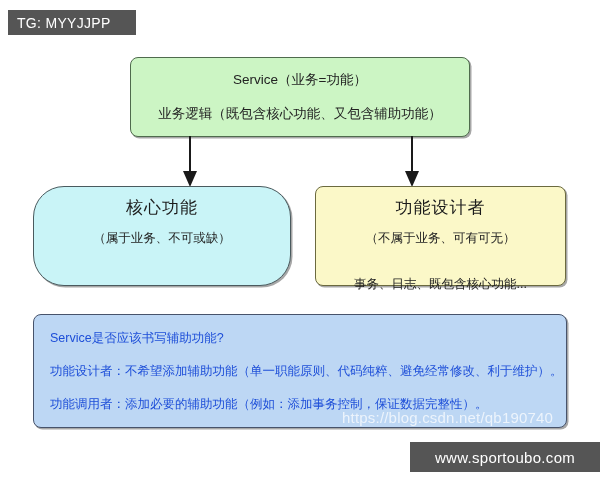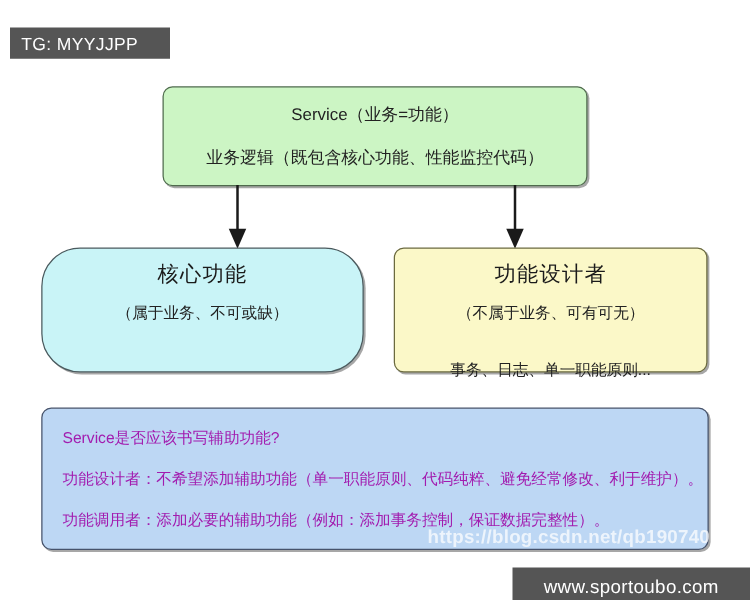--- a/index.html
+++ b/index.html
@@ -10,21 +10,21 @@
     width: 600px;
     height: 480px;
     background: #ffffff;
     font-family: "Liberation Sans", "DejaVu Sans", sans-serif;
     position: relative;
     overflow: hidden;
   }
 
   #stage {
     position: absolute;
-    left: 0; top: 12px;
+    left: 0; top: 0;
     width: 600px;
     height: 376px;
   }
 
   
   .tag-badge {
     position: absolute;
     background: #555555;
     color: #ffffff;
     font-size: 14px;
@@ -121,21 +121,21 @@
     height: 114px;
     background: #bdd7f4;
     border-color: #47536b;
     align-items: flex-start;
     justify-content: center;
     padding-left: 16px;
     gap: 16px;
   }
   #box-note .note-line {
     font-size: 12.5px;
-    color: #a21caf;
+    color: #1d4ed8;
     text-align: right;
     white-space: nowrap;
   }
 
   
   .arrow {
     position: absolute;
   }
   #arrow-left  { left: 178px; top: 136px; }
   #arrow-right { left: 400px; top: 136px; }
@@ -143,33 +143,32 @@
   
   #blog-watermark {
     position: absolute;
     left: 342px;
     top: 409px;
     font-size: 15px;
     color: rgba(255,255,255,0.72);
     letter-spacing: 0.2px;
     white-space: nowrap;
     pointer-events: none;
-    font-weight: bold;
   }
 </style>
 </head>
 <body>
 
 <div id="stage">
 
   <div id="tag-top" class="tag-badge">TG: MYYJJPP</div>
 
   <div id="box-service" class="dbox">
     <div class="line1">Service（业务=功能）</div>
-    <div class="line2">业务逻辑（既包含核心功能、性能监控代码）</div>
+    <div class="line2">业务逻辑（既包含核心功能、又包含辅助功能）</div>
   </div>
 
   <div id="arrow-left" class="arrow">
     <svg width="24" height="52" viewBox="0 0 24 52" xmlns="http://www.w3.org/2000/svg">
       <line x1="12" y1="0" x2="12" y2="40" stroke="#1a1a1a" stroke-width="2"></line>
       <polygon points="12,51 5,35 19,35" fill="#1a1a1a"></polygon>
     </svg>
   </div>
 
   <div id="arrow-right" class="arrow">
@@ -180,21 +179,21 @@
   </div>
 
   <div id="box-core" class="dbox">
     <div class="box-title">核心功能</div>
     <div class="box-sub">（属于业务、不可或缺）</div>
   </div>
 
   <div id="box-aux" class="dbox">
     <div class="box-title">功能设计者</div>
     <div class="box-sub">（不属于业务、可有可无）</div>
-    <div class="box-items">事务、日志、单一职能原则...</div>
+    <div class="box-items">事务、日志、既包含核心功能...</div>
   </div>
 
   <div id="box-note" class="dbox">
     <div class="note-line">Service是否应该书写辅助功能?</div>
     <div class="note-line">功能设计者：不希望添加辅助功能（单一职能原则、代码纯粹、避免经常修改、利于维护）。</div>
     <div class="note-line">功能调用者：添加必要的辅助功能（例如：添加事务控制，保证数据完整性）。</div>
   </div>
 
   <div id="blog-watermark">https://blog.csdn.net/qb190740</div>
 

